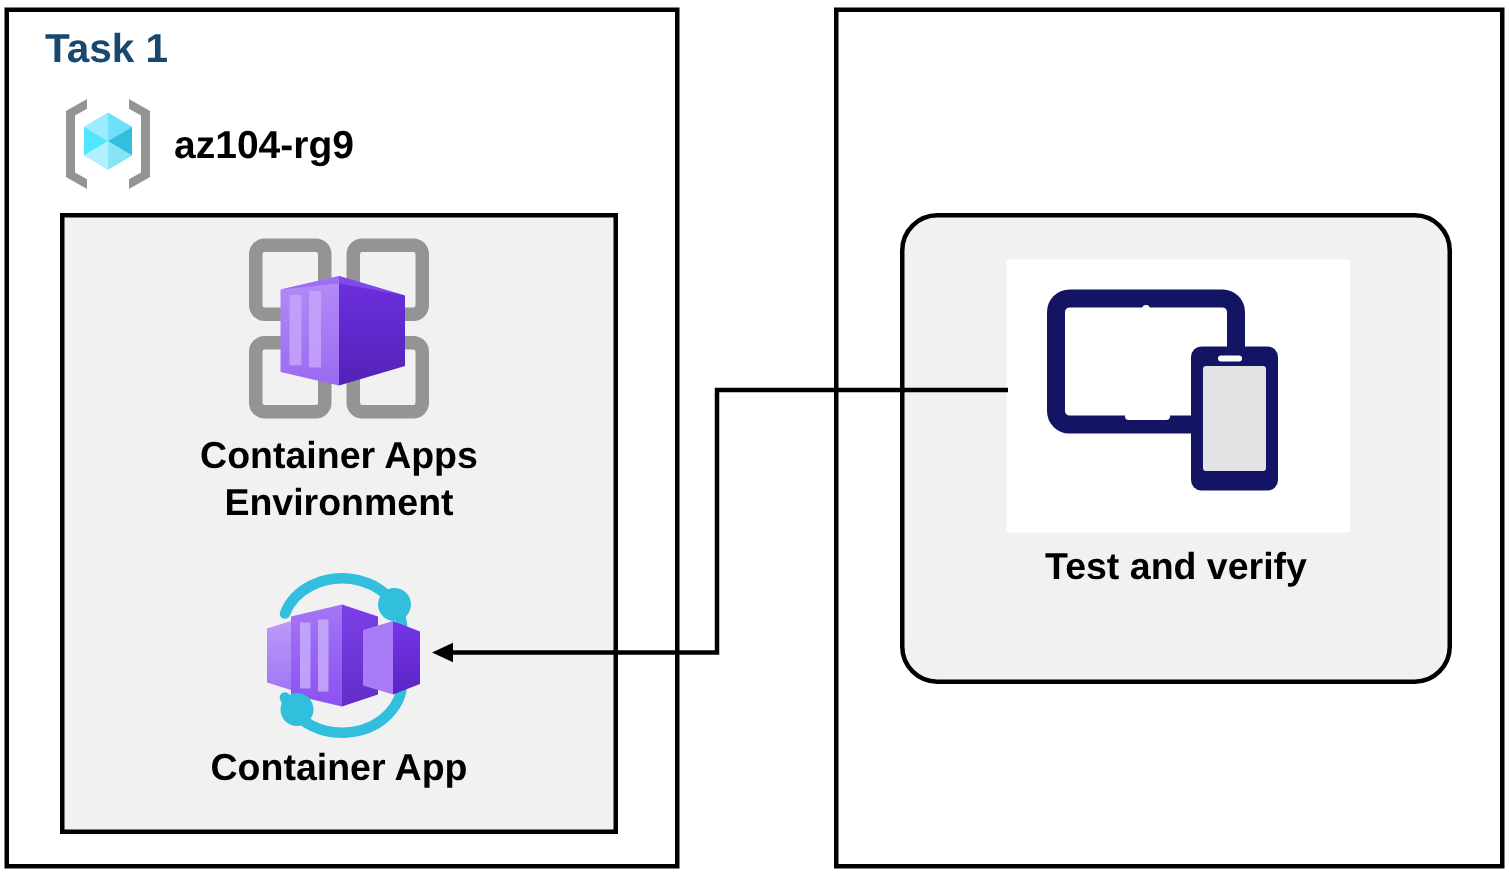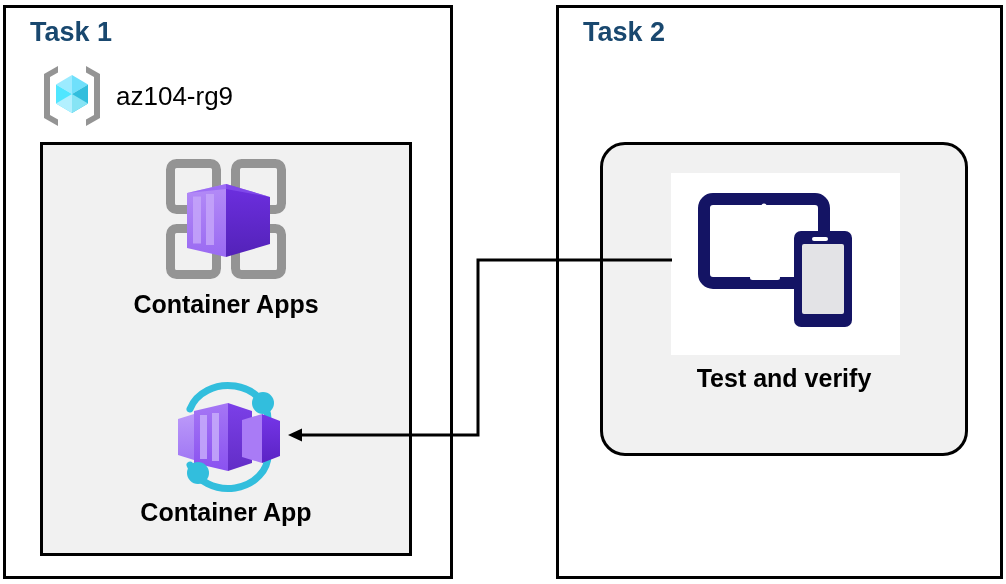--- a/index.html
+++ b/index.html
@@ -44,21 +44,21 @@
     left: 36px;
     top: 60px;
     height: 72px;
     display: flex;
     align-items: center;
     gap: 8px;
   }
   #rg-icon { width: 72px; height: 72px; display: block; }
   #rg-label {
     font-size: 26px;
-    font-weight: normal;
+    font-weight: bold;
     color: #000000;
     white-space: nowrap;
   }
 
   
   .inner-box {
     position: absolute;
     background: #f1f1f1;
     border: 3px solid #000000;
     box-sizing: border-box;
@@ -183,20 +183,21 @@
           <path d="M66 31 L27 40 L27 95 L66 104 Z" fill="url(#caeLeft)"></path>
 
           <rect x="33" y="43.5" width="8" height="47" fill="#c4a5f9" opacity="0.85"></rect>
           <rect x="46" y="41" width="8" height="51" fill="#c4a5f9" opacity="0.85"></rect>
 
           <path d="M66 31 L110 44 L66 36 L27 40 Z" fill="#8d5af3" opacity="0.6"></path>
         </svg>
       </div>
       <div class="item-label">
         <div>Container Apps</div>
+        <div>Environment</div>
       </div>
     </div>
 
     <div id="capp-block" class="item-block">
       <div class="item-icon-wrap">
         <svg width="140" height="112" viewBox="0 0 140 112" xmlns="http://www.w3.org/2000/svg">
           <defs>
             <linearGradient id="capRight" x1="0" y1="0" x2="0" y2="1">
               <stop offset="0%" stop-color="#7536e8"></stop>
               <stop offset="100%" stop-color="#5b23c4"></stop>
@@ -230,21 +231,20 @@
         </svg>
       </div>
       <div class="item-label">
         <div>Container App</div>
       </div>
     </div>
 
   </div>
 
   <div id="task2-panel" class="task-panel"></div>
-  <div id="task2-heading" class="task-heading">Task 2</div>
 
   <div id="task2-inner" class="inner-box">
     <div id="device-white-bg">
       <span>
         <svg width="180" height="150" viewBox="0 0 180 150" xmlns="http://www.w3.org/2000/svg">
 
           <rect x="8" y="12" width="120" height="84" rx="9" fill="none" stroke="#141464" stroke-width="12"></rect>
 
           <circle cx="68" cy="19" r="2.6" fill="#ffffff"></circle>
 

